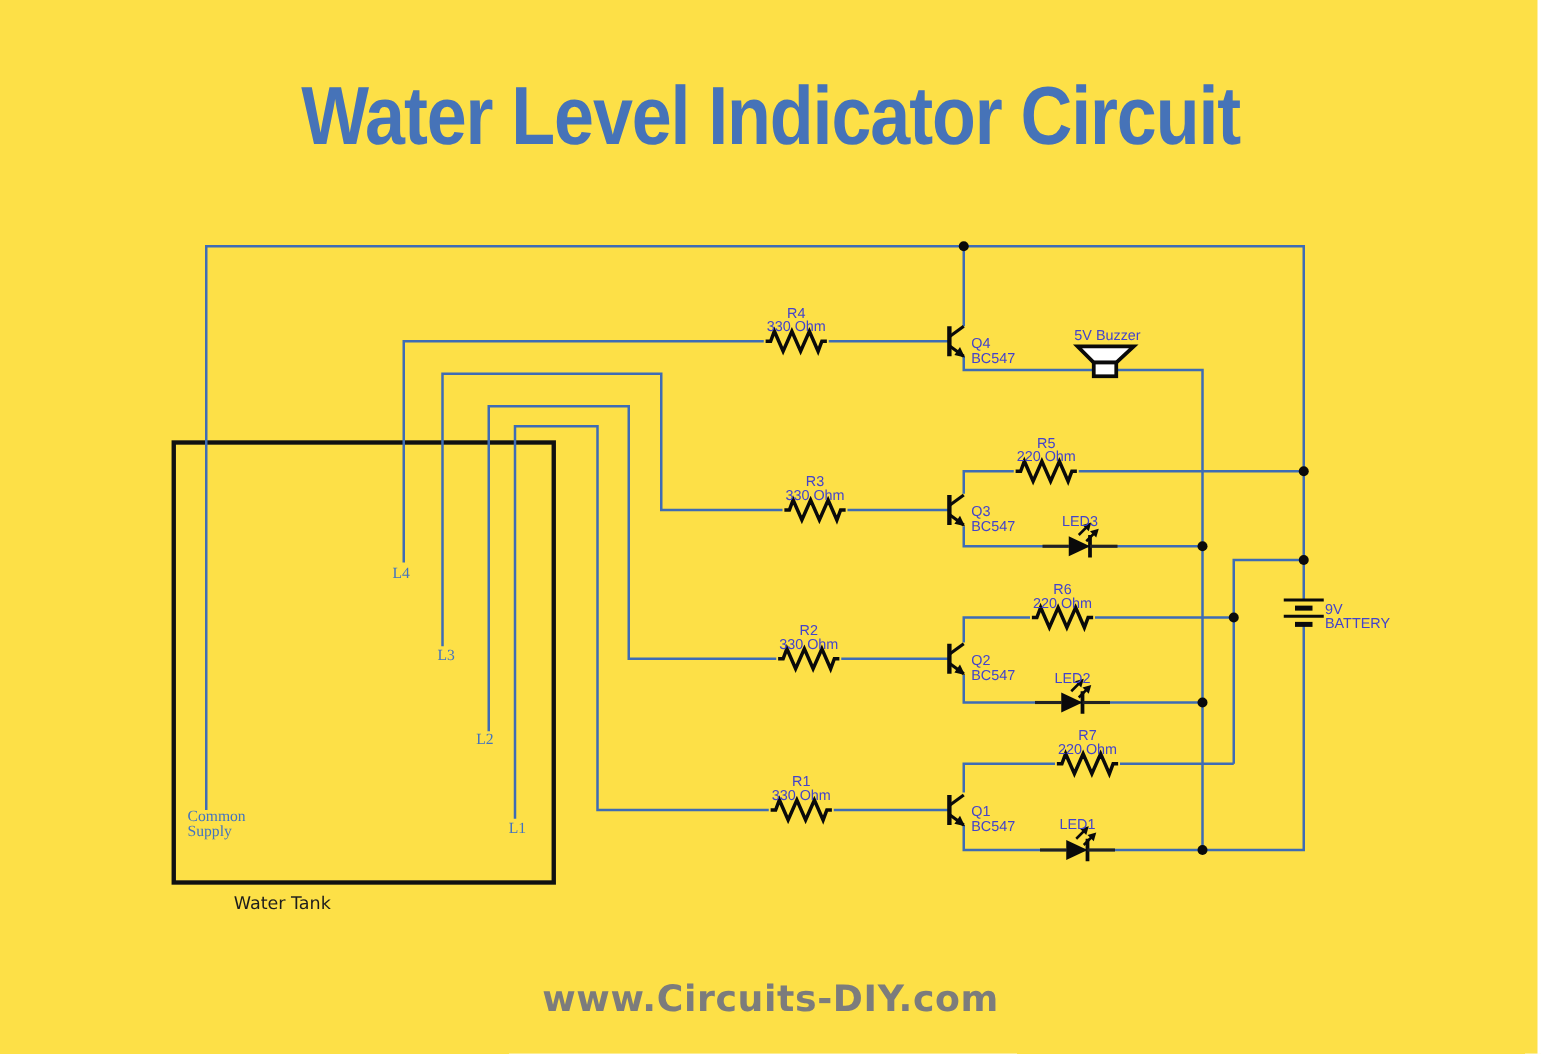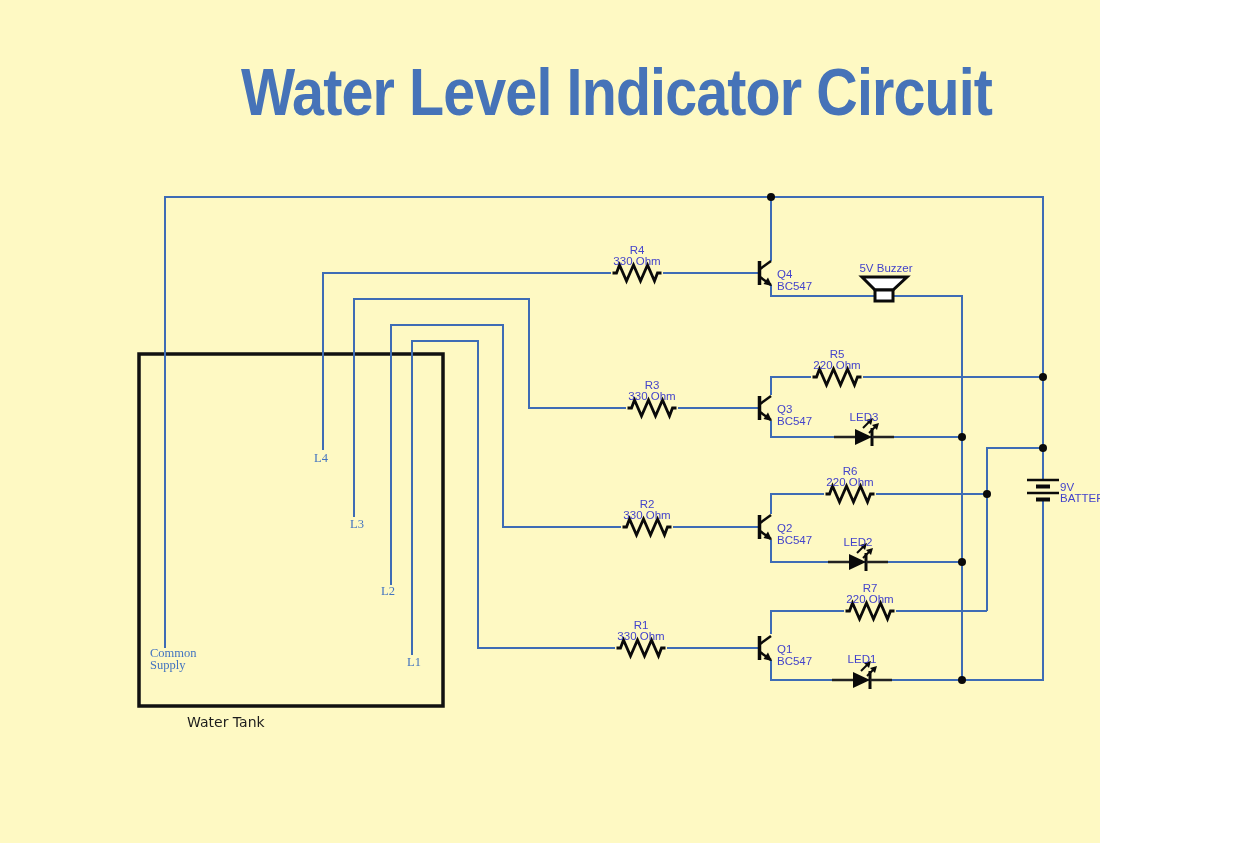--- a/index.html
+++ b/index.html
@@ -1,16 +1,16 @@
 <!DOCTYPE html>
 <html><head>
 <meta charset="utf-8">
 <style>
   html,body{margin:0;padding:0;background:#ffffff;}
-  .page{position:relative;width:1100px;height:843px;background:#fef9c3;font-family:"Liberation Sans",sans-serif;overflow:hidden;}
+  .page{position:relative;width:1230px;height:843px;background:#fde047;font-family:"Liberation Sans",sans-serif;overflow:hidden;}
   .title{position:absolute;top:54px;left:0;width:1233px;text-align:center;font-weight:bold;
          font-size:66px;letter-spacing:-1px;color:#4673b8;transform:scaleX(0.87);transform-origin:center;white-space:nowrap;}
   .footer-line1{position:absolute;top:761px;left:0;width:1233px;text-align:center;
                 font-weight:bold;font-size:19px;color:#3a6cc6;}
   .footer-line2{position:absolute;top:782px;left:0;width:1233px;text-align:center;
                 font-weight:bold;font-size:29px;color:#7c7c7c;letter-spacing:0.5px;
                 font-family:"DejaVu Sans","Liberation Sans",sans-serif;}
   svg.circuit{position:absolute;top:0;left:0;}
   .wire{stroke:#3e6cb5;stroke-width:2;fill:none;}
   .comp{stroke:#0a0a0a;fill:none;}
@@ -187,14 +187,15 @@
     <text class="clabel" x="1060" y="502">BATTERY</text>
 
     <text class="plabel" x="321" y="462" text-anchor="middle">L4</text>
     <text class="plabel" x="357" y="528" text-anchor="middle">L3</text>
     <text class="plabel" x="388" y="595" text-anchor="middle">L2</text>
     <text class="plabel" x="414" y="666" text-anchor="middle">L1</text>
     <text class="plabel" x="150" y="657">Common</text>
     <text class="plabel" x="150" y="669">Supply</text>
   </svg>
 
+  <div class="footer-line2">www.Circuits-DIY.com</div>
 
 </div>
 
 </body></html>

